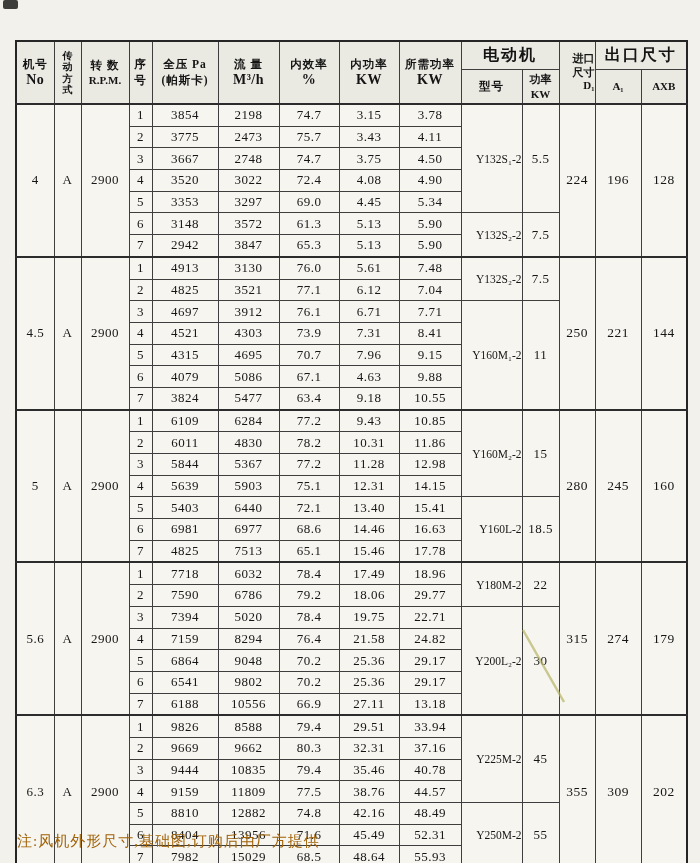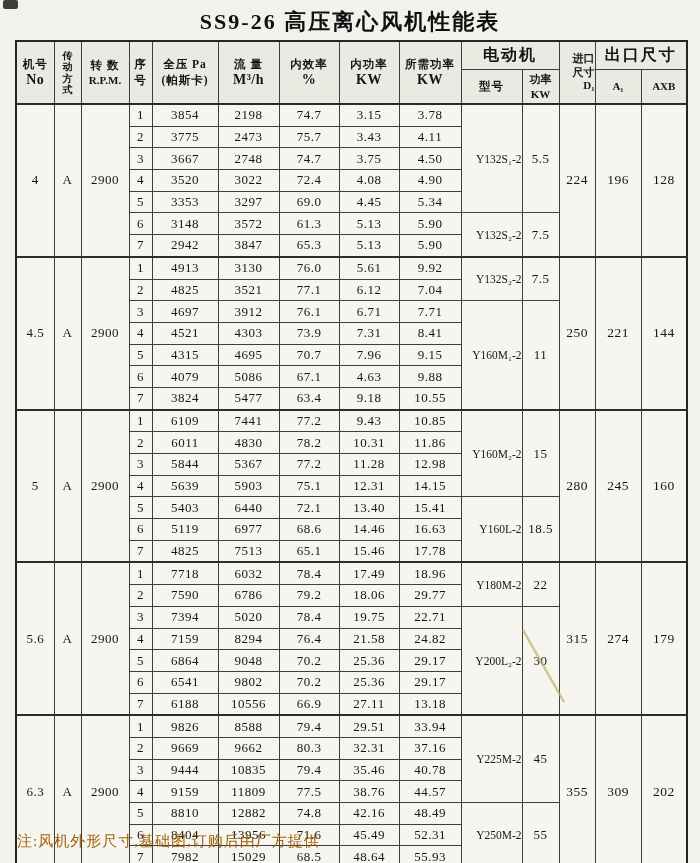--- a/index.html
+++ b/index.html
@@ -63,21 +63,20 @@
     font-size:15px; color:#a16207; letter-spacing:1px;
   }
 
   .artifacts { position:absolute; left:0; top:0; pointer-events:none; }
 </style>
 </head>
 <body>
 
 <div class="page">
 
-  <div class="title">SS9-26 高压离心风机性能表</div>
 
   <div class="tbl-wrap">
     <table>
       <colgroup>
         <col style="width:38px">
           <col style="width:27px">
           <col style="width:48px">
         <col style="width:23px">
           <col style="width:66px">
           <col style="width:61px">
@@ -219,21 +218,21 @@
           </tr>
           <tr class="sec-start">
             <td class="c-mach" rowspan="7">4.5</td>
             <td class="c-drive" rowspan="7">A</td>
             <td class="c-rpm" rowspan="7">2900</td>
             <td class="c-num">1</td>
             <td class="c-num">4913</td>
             <td class="c-num">3130</td>
             <td class="c-num">76.0</td>
             <td class="c-num">5.61</td>
-            <td class="c-num">9.92</td>
+            <td class="c-num">7.48</td>
             <td class="c-model" rowspan="2">Y132S₂-2</td>
             <td class="c-mpower" rowspan="2">7.5</td>
             <td class="c-dim" rowspan="7">250</td>
             <td class="c-dim" rowspan="7">221</td>
             <td class="c-dim" rowspan="7">144</td>
           </tr>
           <tr>
             <td class="c-num">2</td>
             <td class="c-num">4825</td>
             <td class="c-num">3521</td>
@@ -282,21 +281,21 @@
             <td class="c-num">63.4</td>
             <td class="c-num">9.18</td>
             <td class="c-num">10.55</td>
           </tr>
           <tr class="sec-start">
             <td class="c-mach" rowspan="7">5</td>
             <td class="c-drive" rowspan="7">A</td>
             <td class="c-rpm" rowspan="7">2900</td>
             <td class="c-num">1</td>
             <td class="c-num">6109</td>
-            <td class="c-num">7441</td>
+            <td class="c-num">6284</td>
             <td class="c-num">77.2</td>
             <td class="c-num">9.43</td>
             <td class="c-num">10.85</td>
             <td class="c-model" rowspan="4">Y160M₂-2</td>
             <td class="c-mpower" rowspan="4">15</td>
             <td class="c-dim" rowspan="7">280</td>
             <td class="c-dim" rowspan="7">245</td>
             <td class="c-dim" rowspan="7">160</td>
           </tr>
           <tr>
@@ -328,21 +327,21 @@
             <td class="c-num">5403</td>
             <td class="c-num">6440</td>
             <td class="c-num">72.1</td>
             <td class="c-num">13.40</td>
             <td class="c-num">15.41</td>
             <td class="c-model" rowspan="3">Y160L-2</td>
             <td class="c-mpower" rowspan="3">18.5</td>
           </tr>
           <tr>
             <td class="c-num">6</td>
-            <td class="c-num">5119</td>
+            <td class="c-num">6981</td>
             <td class="c-num">6977</td>
             <td class="c-num">68.6</td>
             <td class="c-num">14.46</td>
             <td class="c-num">16.63</td>
           </tr>
           <tr>
             <td class="c-num">7</td>
             <td class="c-num">4825</td>
             <td class="c-num">7513</td>
             <td class="c-num">65.1</td>

